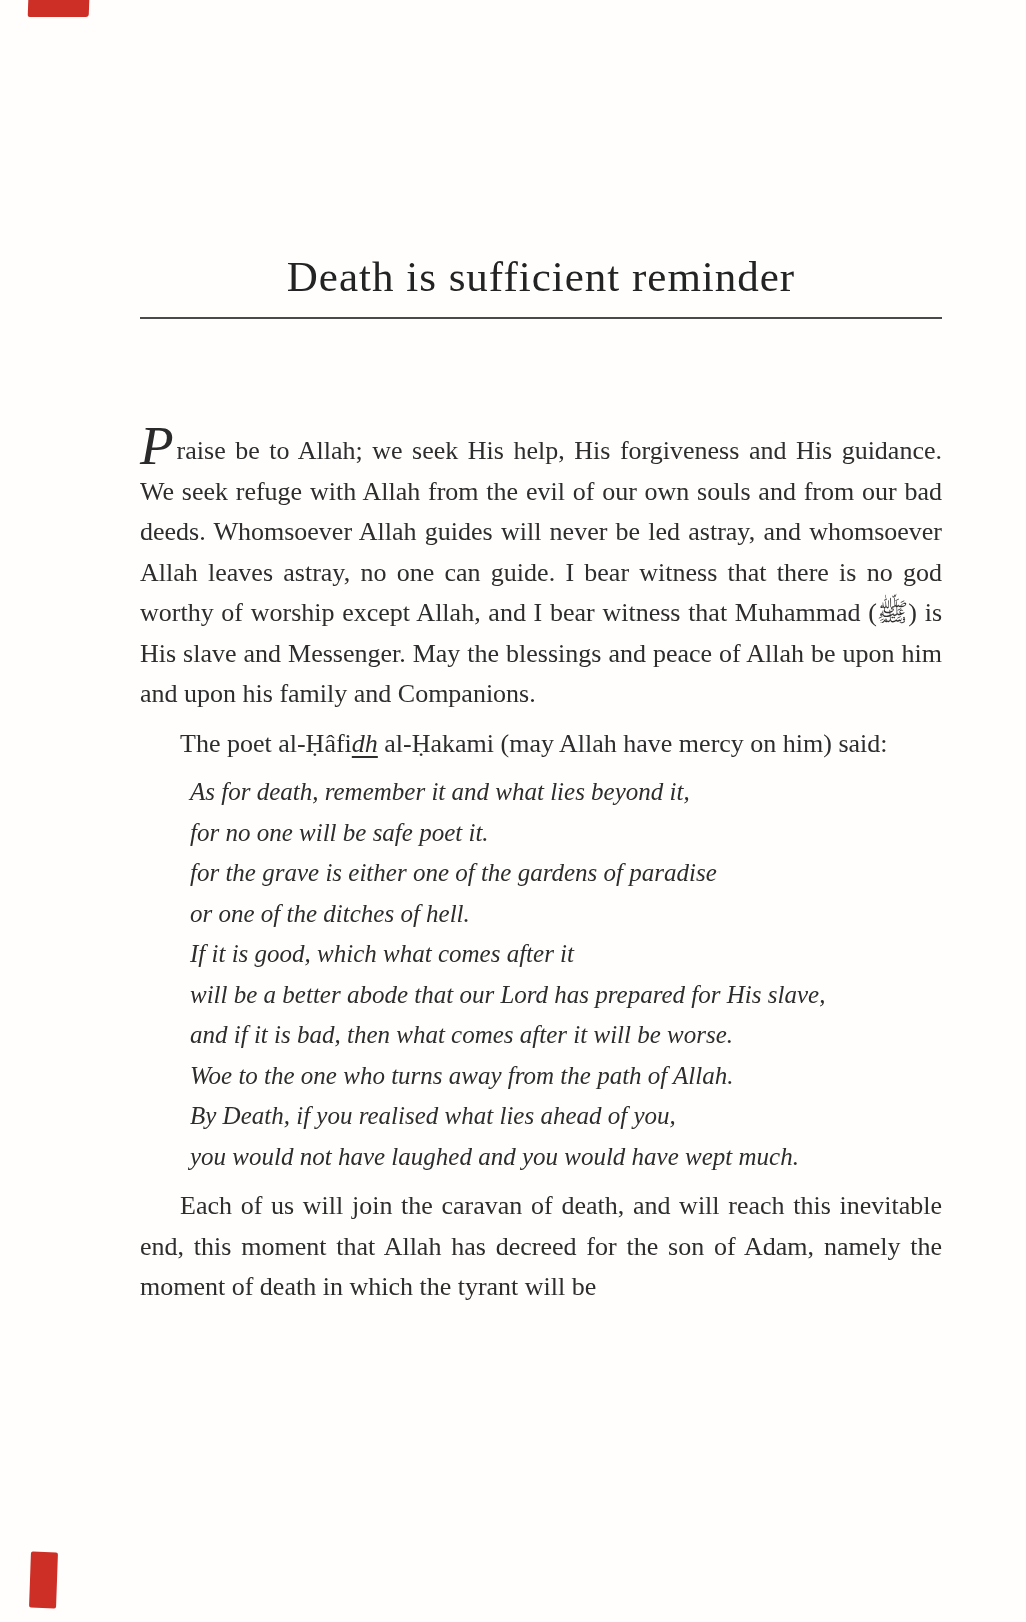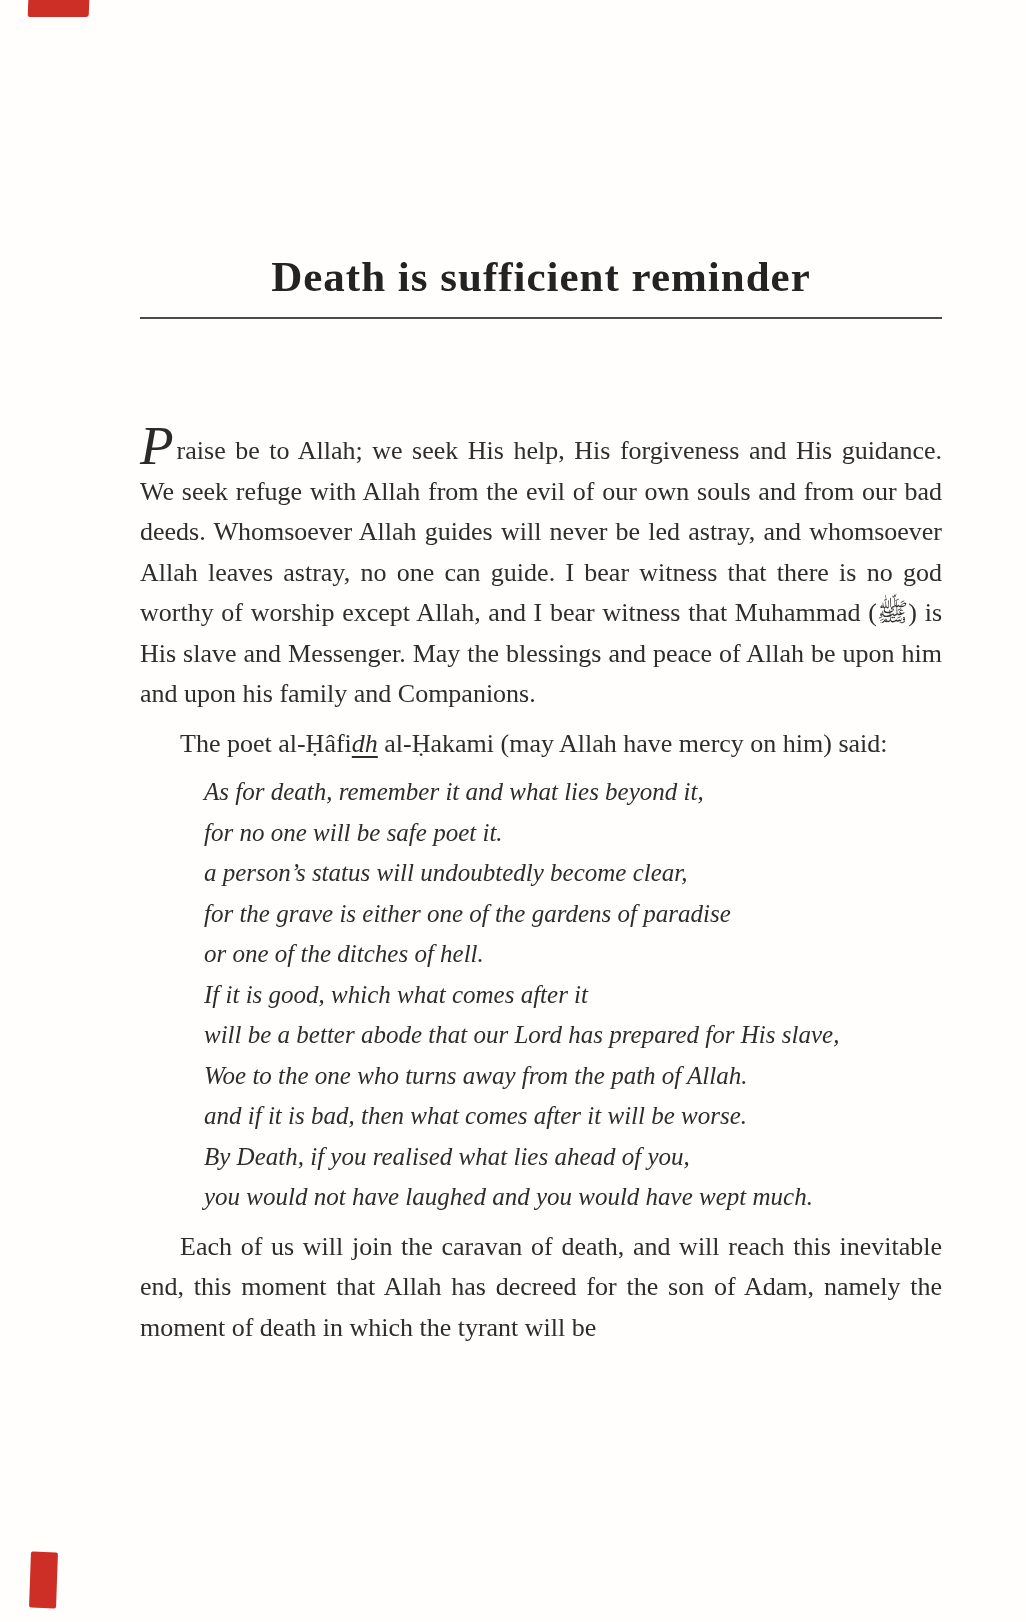--- a/index.html
+++ b/index.html
@@ -36,21 +36,21 @@
   .content {
     position: absolute;
     left: 140px;
     top: 0;
     width: 802px;
   }
   .title {
     margin: 0;
     margin-top: 252px;
     font-size: 43px;
-    font-weight: bold;
+    font-weight: normal;
     text-align: center;
     letter-spacing: 1px;
     color: #232323;
   }
   .title-rule {
     margin-top: 16px;
     height: 2px;
     background: #4a4a4a;
   }
   .para {
@@ -68,21 +68,21 @@
     font-style: italic;
     line-height: 0;
     position: relative;
     top: 5px;
     margin-right: 3px;
     color: #2a2a2a;
   }
   .u { text-decoration: underline; text-underline-offset: 4px; font-style: italic; }
   .poem {
     margin-top: 8px;
-    margin-left: 64px;
+    margin-left: 50px;
     font-style: italic;
     font-size: 25px;
   }
   .poem-line {
     line-height: 40.5px;
     white-space: nowrap;
   }
 </style>
 </head>
 <body>
@@ -97,27 +97,26 @@
     <h1 class="title">Death is sufficient reminder</h1>
     <div class="title-rule"></div>
 
     <p class="para first"><span class="dropcap">P</span><span>raise be to Allah; we seek His help, His forgiveness and His guidance. We seek refuge with Allah from the evil of our own souls and from our bad deeds. Whomsoever Allah guides will never be led astray, and whomsoever Allah leaves astray, no one can guide. I bear witness that there is no god worthy of worship except Allah, and I bear witness that Muhammad (ﷺ) is His slave and Messenger. May the blessings and peace of Allah be upon him and upon his family and Companions.</span></p>
 
     <p class="para indent"><span>The poet al-Ḥâfi</span><span class="u">dh</span><span> al-Ḥakami (may Allah have mercy on him) said:</span></p>
 
     <div class="poem">
       <div class="poem-line">As for death, remember it and what lies beyond it,</div>
       <div class="poem-line">for no one will be safe poet it.</div>
-      <div class="poem-line">a person’s status will undoubtedly become clear,</div>
       <div class="poem-line">for the grave is either one of the gardens of paradise</div>
       <div class="poem-line">or one of the ditches of hell.</div>
       <div class="poem-line">If it is good, which what comes after it</div>
       <div class="poem-line">will be a better abode that our Lord has prepared for His slave,</div>
+      <div class="poem-line">and if it is bad, then what comes after it will be worse.</div>
       <div class="poem-line">Woe to the one who turns away from the path of Allah.</div>
-      <div class="poem-line">and if it is bad, then what comes after it will be worse.</div>
       <div class="poem-line">By Death, if you realised what lies ahead of you,</div>
       <div class="poem-line">you would not have laughed and you would have wept much.</div>
     </div>
 
     <p class="para indent">Each of us will join the caravan of death, and will reach this inevitable end, this moment that Allah has decreed for the son of Adam, namely the moment of death in which the tyrant will be</p>
 
   </div>
 </div>
 
 </body></html>

